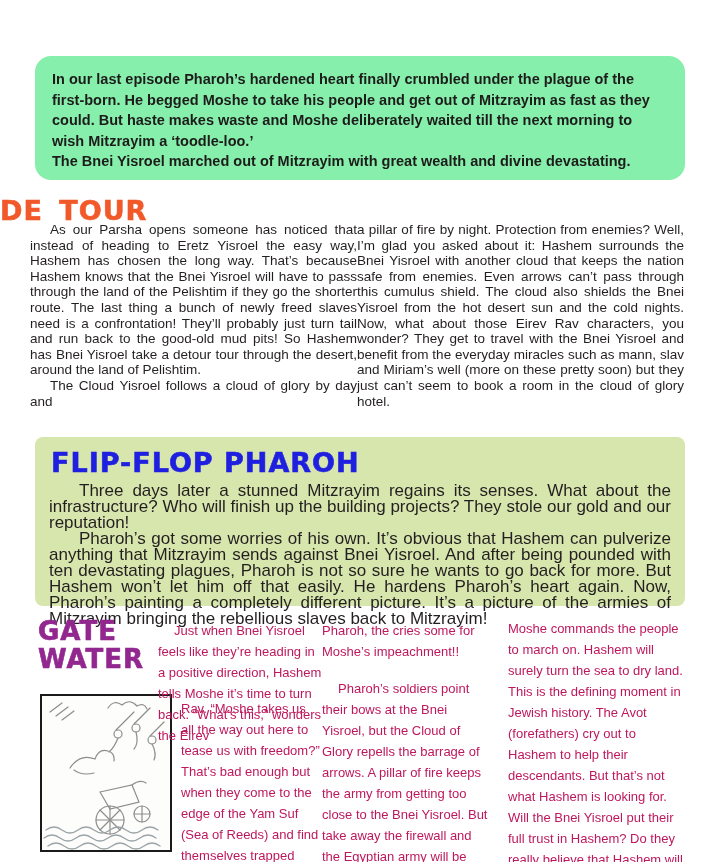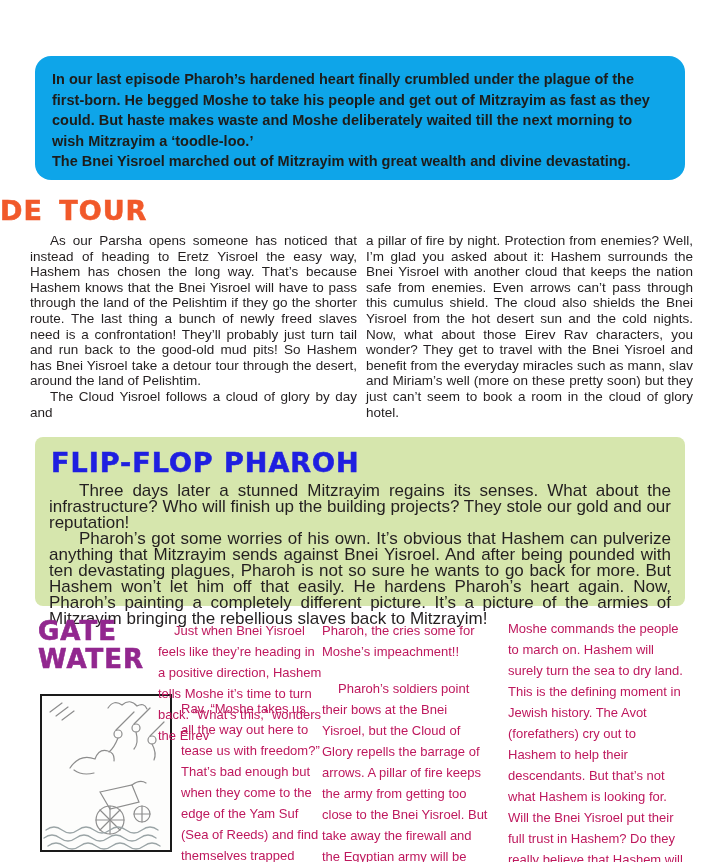--- a/index.html
+++ b/index.html
@@ -5,33 +5,33 @@
   * { margin:0; padding:0; box-sizing:border-box; }
   html,body { background:#ffffff; }
   body { font-family:"Liberation Sans", sans-serif; color:#231f20; }
   .page {
     position:relative; width:720px; height:862px; background:#ffffff;
     overflow:hidden; margin:0 auto;
   }
   
   .intro-box {
     position:absolute; left:35px; top:56px; width:650px; height:124px;
-    background:#0ea5e9; border-radius:16px; padding:13px 17px 10px 17px;
+    background:#86efac; border-radius:16px; padding:13px 17px 10px 17px;
   }
   .intro-box p {
     font-size:14.5px; line-height:20.5px; font-weight:bold; color:#1d1c1a;
   }
   
   .detour-title {
     position:absolute; left:0; top:195px; width:720px; text-align:left;
     font-family:"DejaVu Sans", sans-serif; font-weight:800;
     font-size:27px; letter-spacing:1px; word-spacing:6px; color:#f1592a;
     -webkit-text-stroke:0.6px #f1592a;
   }
-  .detour-cols { position:absolute; left:30px; top:233px; width:663px; display:flex; gap:9px; }
+  .detour-cols { position:absolute; left:30px; top:222px; width:663px; display:flex; }
   .detour-col { width:327px; }
   .body-par {
     font-size:13.5px; line-height:15.6px; color:#231f20; text-align:justify;
   }
   .indent { text-indent:20px; }
   
   .flip-box {
     position:absolute; left:35px; top:437px; width:650px; height:169px;
     background:#d6e6ad; border-radius:8px; padding:8px 14px 8px 14px;
   }

